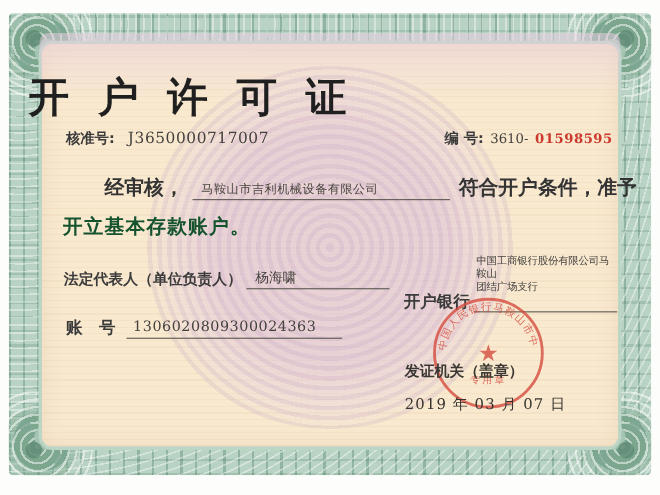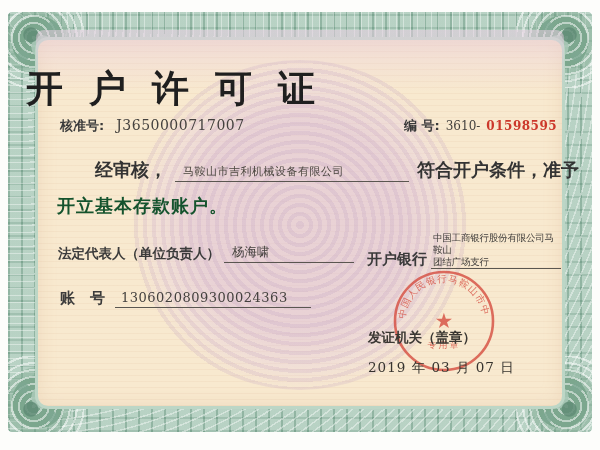--- a/index.html
+++ b/index.html
@@ -84,21 +84,21 @@
   }
   .row-body2{position:absolute;left:57px;top:194px;font-size:18px;font-weight:bold;color:#14532d;letter-spacing:1px;}
   .row-legal{position:absolute;left:58px;top:244px;display:flex;align-items:flex-end;font-size:13.5px;}
   .legal-name{
     display:inline-block;min-width:118px;border-bottom:1.2px solid #5a5650;
     font-size:12.5px;padding:0 4px 1px 8px;margin-left:4px;
   }
   .row-bank{position:absolute;left:367px;top:232px;display:flex;align-items:flex-end;font-size:15px;}
   .bank-name{
     display:inline-block;width:128px;border-bottom:1.2px solid #5a5650;
-    font-size:9.5px;line-height:12px;padding:0 0 0 2px;margin-left:4px;
+    font-size:9.5px;line-height:12px;padding:0 0 15px 2px;margin-left:4px;
     letter-spacing:-.2px;
   }
   .row-account{position:absolute;left:60px;top:289px;display:flex;align-items:flex-end;font-size:15px;}
   .account-num{
     display:inline-block;min-width:186px;border-bottom:1.2px solid #5a5650;
     font-size:13px;padding:0 4px 2px 6px;margin-left:10px;letter-spacing:.5px;
   }
   .issuer-label{position:absolute;left:368px;top:329px;font-size:13.5px;font-weight:bold;color:#3b3833;font-family:Liberation Serif, serif;}
   .issue-date{position:absolute;left:368px;top:348px;font-size:13.5px;font-family:"DejaVu Serif","Liberation Serif",serif;color:#36332e;letter-spacing:1px;margin-top:11px;}
   

